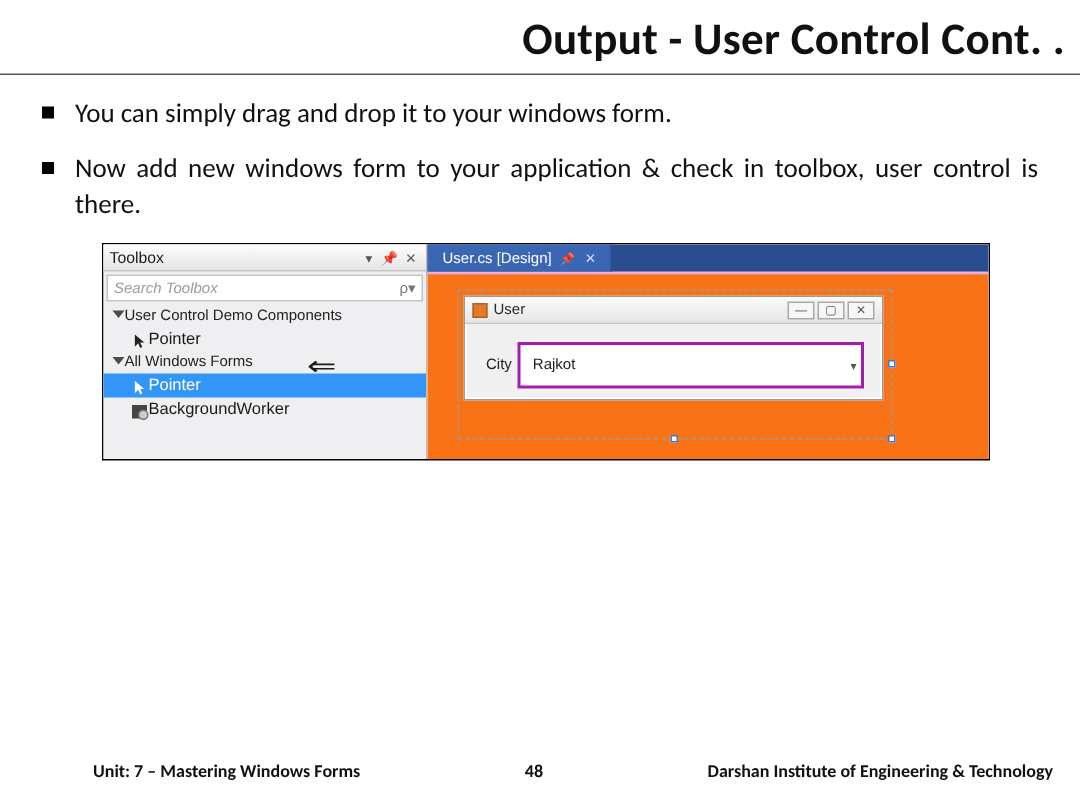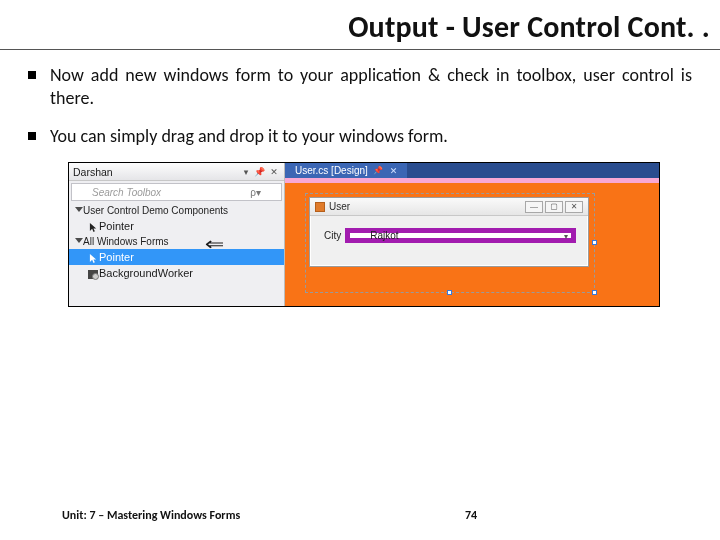--- a/index.html
+++ b/index.html
@@ -71,21 +71,21 @@
     color: #555;
     font-size: 9px;
     margin-left: 2px;
   }
   .toolbox-search {
     height: 18px;
     background: #fff;
     border: 1px solid #c2c2c8;
     margin: 2px;
     display: flex; align-items: center;
-    padding: 0 20px;
+    padding: 0 4px;
     color: #9b9b9b; font-style: italic;
     font-size: 10px;
   }
   .toolbox-search .rho {
     margin-left: auto; font-style: normal; color: #777;
   }
   .tb-group {
     padding: 2px 6px;
     display: flex; align-items: center; gap: 0;
     font-size: 10px;
@@ -130,21 +130,21 @@
     background: #fff;
     font-family: "Segoe UI", Tahoma, sans-serif;
     color: #222;
     position: relative;
   }
   .doc-tab {
     position: absolute;
     top: 0; left: 0;
     height: 20px;
     background: #2a4d8f;
-    border-bottom: 5px solid #f9a8d4;
+    border-bottom: 2px solid #f9a8d4;
     width: 100%;
     display: flex; align-items: flex-start;
   }
   .doc-tab-inner {
     height: 100%;
     background: #3b66b4;
     padding: 0 10px;
     display: flex; align-items: center;
     color: #fff;
     font-size: 10px;
@@ -189,25 +189,25 @@
     font-size:8px;background:#f6f6f6;color:#555;
   }
   .form-row {
     display:flex;align-items:center;
     padding: 12px 12px 0 14px;
     gap: 4px;
     font-size: 10px;
   }
   .combo {
     flex:1;
-    height: 15px;
-    border: 5px solid #a21caf;
+    height: 31px;
+    border: 2px solid #a21caf;
     background: #fff;
     display:flex;align-items:center;
-    padding: 0 20px;
+    padding: 0 8px;
     font-size:10px;
     position: relative;
   }
   .combo .chev {
     position:absolute; right:3px; top:50%; transform:translateY(-50%);
     font-size:8px; color:#555;
   }
   .handle {
     position:absolute;width:5px;height:5px;background:#fff;border:1px solid #3a78d8;
   }.h4{right:-3px;bottom:-3px}.h6{left:50%;bottom:-3px;margin-left:-3px}.h8{top:50%;right:-3px;margin-top:-3px}
@@ -223,29 +223,29 @@
   }
   .footer .mid { flex:1; text-align:center; }
 </style>
 </head>
 <body>
 
 <h1 class="slide-title">Output - User Control Cont. .</h1>
 
 <div class="content">
   <ul class="bullets">
+    <li>You can simply drag and drop it to your windows form.</li>
     <li>Now add new windows form to your application &amp; check in toolbox, user control is there.</li>
-    <li>You can simply drag and drop it to your windows form.</li>
   </ul>
 
   <div class="figure">
 
     <div class="toolbox">
       <div class="toolbox-titlebar">
-        <span>Darshan</span>
+        <span>Toolbox</span>
         <span class="spacer"></span>
         <span class="tb-ctrl">▾</span>
         <span class="tb-ctrl">📌</span>
         <span class="tb-ctrl">✕</span>
       </div>
       <div class="toolbox-search">
         <span>Search Toolbox</span>
         <span class="rho">ρ▾</span>
       </div>
       <div class="tb-group">
@@ -312,14 +312,15 @@
             </div>
           </div>
         </div>
       </div>
     </div>
   </div>
 </div>
 
 <div class="footer">
   <span>Unit: 7 – Mastering Windows Forms</span>
-  <span class="mid">74</span>
+  <span class="mid">48</span>
+  <span>Darshan Institute of Engineering &amp; Technology</span>
 </div>
 
 </body></html>

